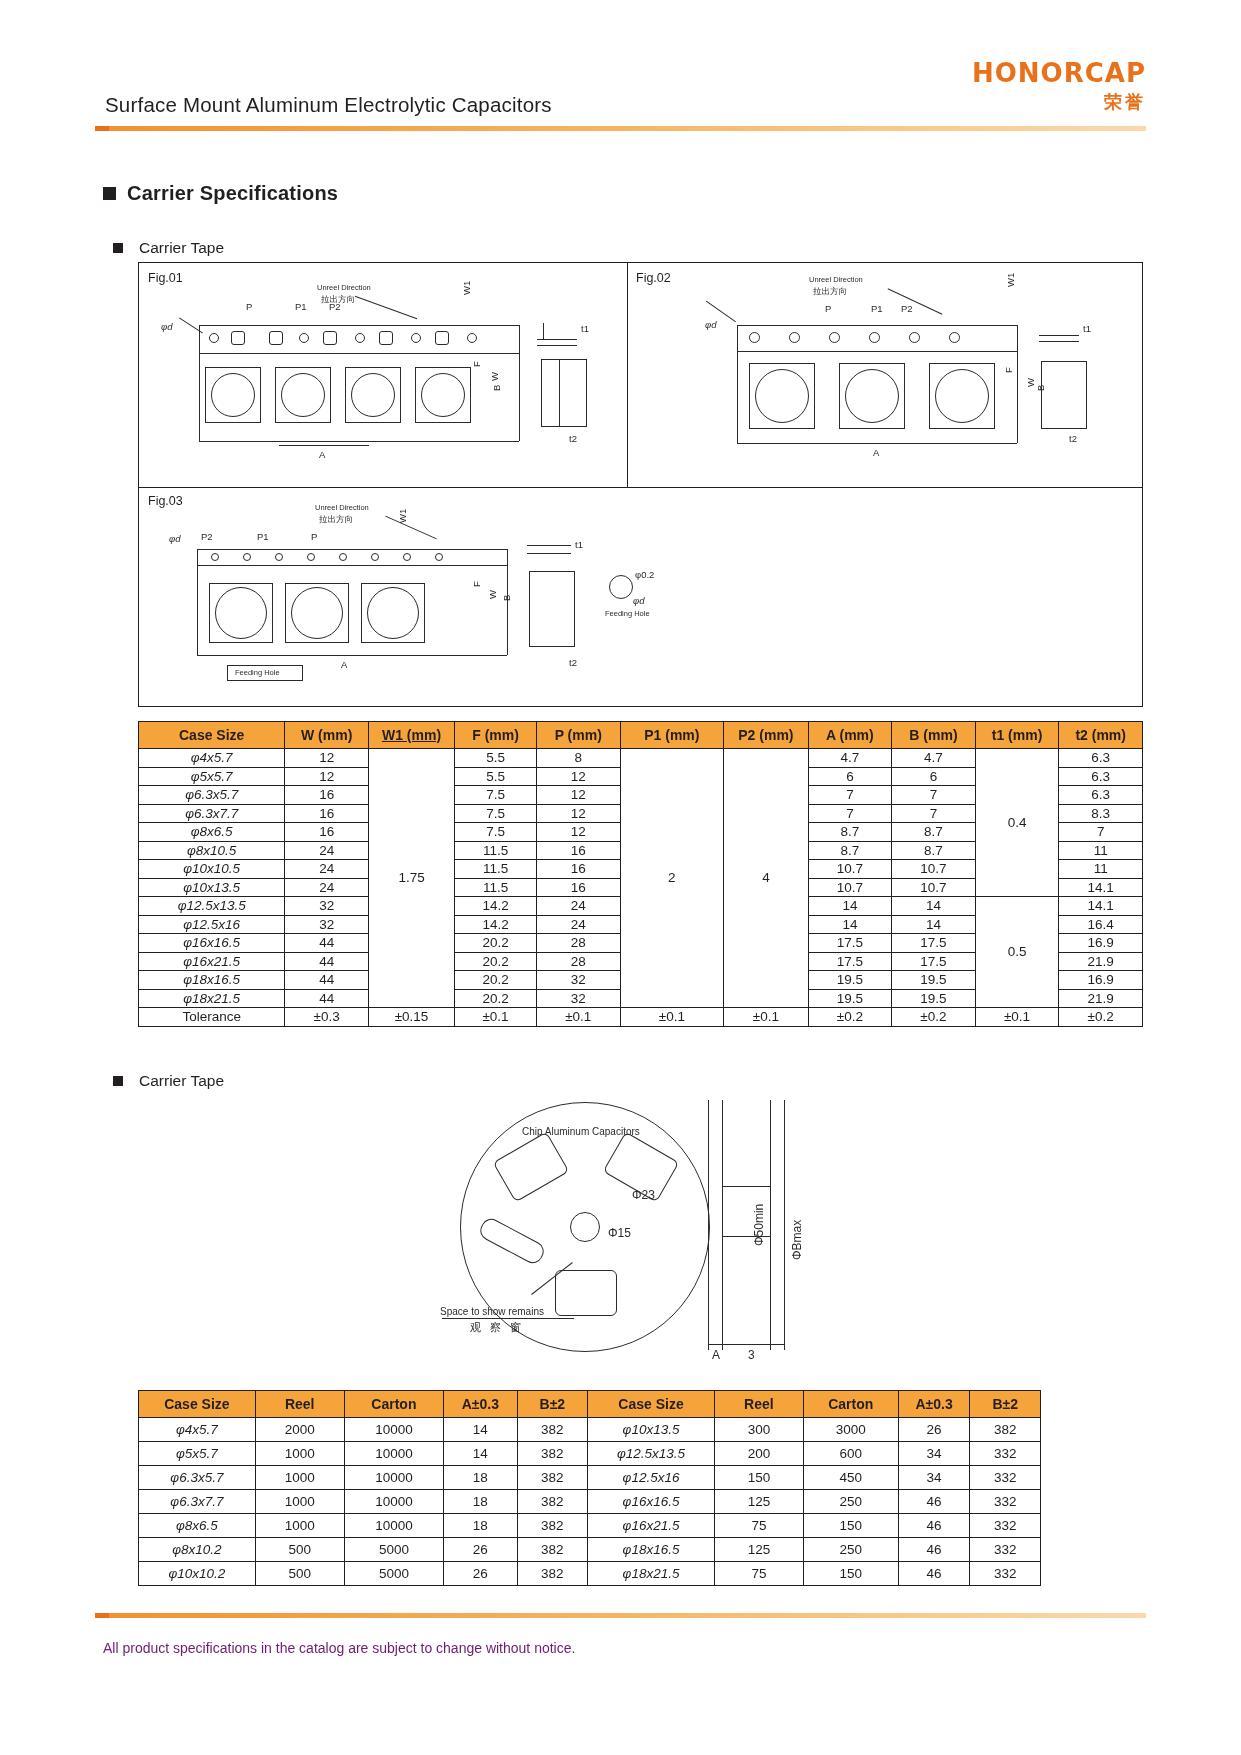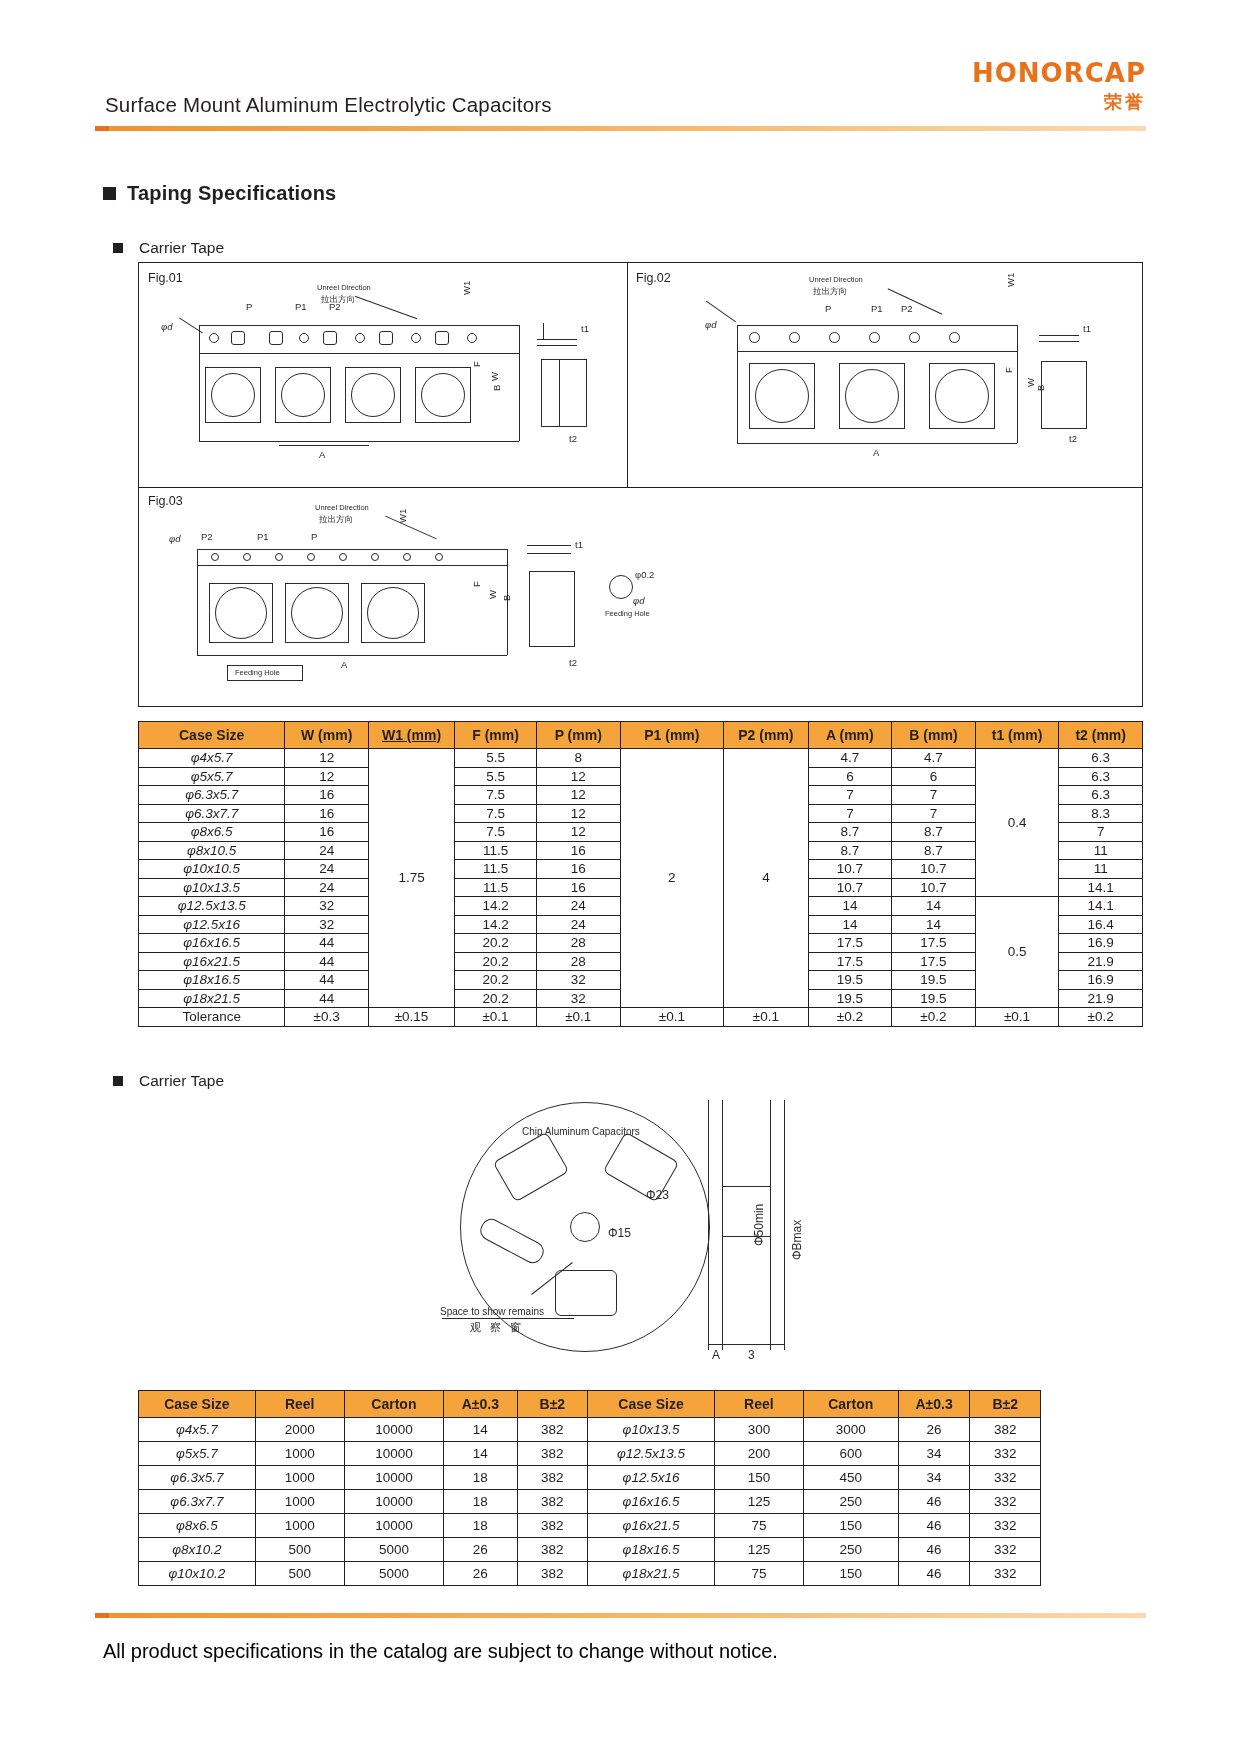--- a/index.html
+++ b/index.html
@@ -77,38 +77,38 @@
   .t2 td{height:21px;line-height:21px;}
   .ital{font-style:italic;}
 
   
   .reel-wrap{position:absolute;}
   .footer-rule{
     position:absolute;left:95px;top:1613px;width:1051px;height:5px;
     background:linear-gradient(to right,#f0922e 0%,#f6b96a 55%,#fbd9ae 100%);
   }
   .footer-rule-dark{position:absolute;left:95px;top:1613px;width:14px;height:5px;background:#e8711a;}
-  .footer-txt{position:absolute;left:103px;top:1640px;font-size:20px;color:#000000;}
+  .footer-txt{position:absolute;left:103px;top:1640px;font-size:14px;color:#701a75;}
 </style>
 </head>
 <body>
 
 <div class="page">
 
   <div class="hdr-title">Surface Mount Aluminum Electrolytic Capacitors</div>
   <div class="brand">
     <div class="brand-name">HONORCAP</div>
     <div class="brand-cn">荣誉</div>
   </div>
   <div class="hdr-rule"></div>
   <div class="hdr-rule-dark"></div>
 
   <div class="sec-head" style="left:103px;top:182px;">
     <span class="sq"></span>
-    <span class="txt">Taping Specifications</span>
+    <span class="txt">Carrier Specifications</span>
   </div>
 
   <div class="sub-head" style="left:113px;top:239px;">
     <span class="sq"></span>
     <span class="txt">Carrier Tape</span>
   </div>
 
   <div class="figbox" style="left:138px;top:262px;width:1005px;height:445px;">
     <div class="fig-sep-v" style="left:488px;top:0;height:224px;"></div>
     <div class="fig-sep-h" style="left:0;top:224px;width:1003px;"></div>
@@ -440,21 +440,21 @@
   <div class="reel-wrap" style="left:460px;top:1100px;width:420px;height:280px;text-decoration:underline;">
     <div class="circ-o" style="left:0px;top:2px;width:250px;height:250px;"></div>
     <div class="circ-o" style="left:110px;top:112px;width:30px;height:30px;"></div>
 
     <div style="position:absolute;left:40px;top:44px;width:60px;height:44px;border:1px solid #2b2b2b;border-radius:6px;transform:rotate(-30deg);"></div>
     <div style="position:absolute;left:150px;top:44px;width:60px;height:44px;border:1px solid #2b2b2b;border-radius:6px;transform:rotate(30deg);"></div>
     <div style="position:absolute;left:95px;top:170px;width:60px;height:44px;border:1px solid #2b2b2b;border-radius:6px;"></div>
     <div style="position:absolute;left:18px;top:130px;width:66px;height:20px;border:1px solid #2b2b2b;border-radius:10px;transform:rotate(28deg);"></div>
 
     <div class="tiny" style="left:62px;top:26px;font-size:10px;">Chip Aluminum Capacitors</div>
-    <div class="dim" style="left:186px;top:88px;font-size:12px;">Φ23</div>
+    <div class="dim" style="left:172px;top:88px;font-size:12px;">Φ23</div>
     <div class="dim" style="left:148px;top:126px;font-size:12px;">Φ15</div>
     <div class="tiny" style="left:-20px;top:206px;font-size:10px;">Space to show remains</div>
     <div class="cn" style="left:10px;top:220px;font-size:11px;letter-spacing:3px;">观 察 窗</div>
     <div class="ln lnh" style="left:-18px;top:218px;width:132px;"></div>
     <div class="ln lnh" style="left:66px;top:178px;width:52px;transform:rotate(-38deg);"></div>
 
     <div class="ln lnv" style="left:248px;top:0px;height:250px;"></div>
     <div class="ln lnv" style="left:262px;top:0px;height:250px;"></div>
     <div class="ln lnv" style="left:310px;top:0px;height:250px;"></div>
     <div class="ln lnv" style="left:324px;top:0px;height:250px;"></div>

